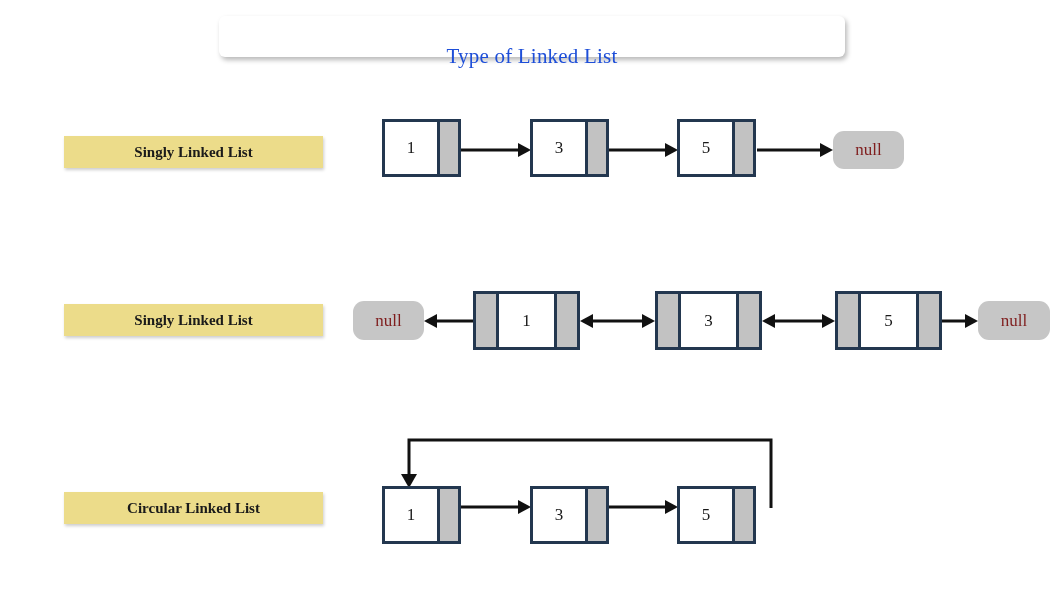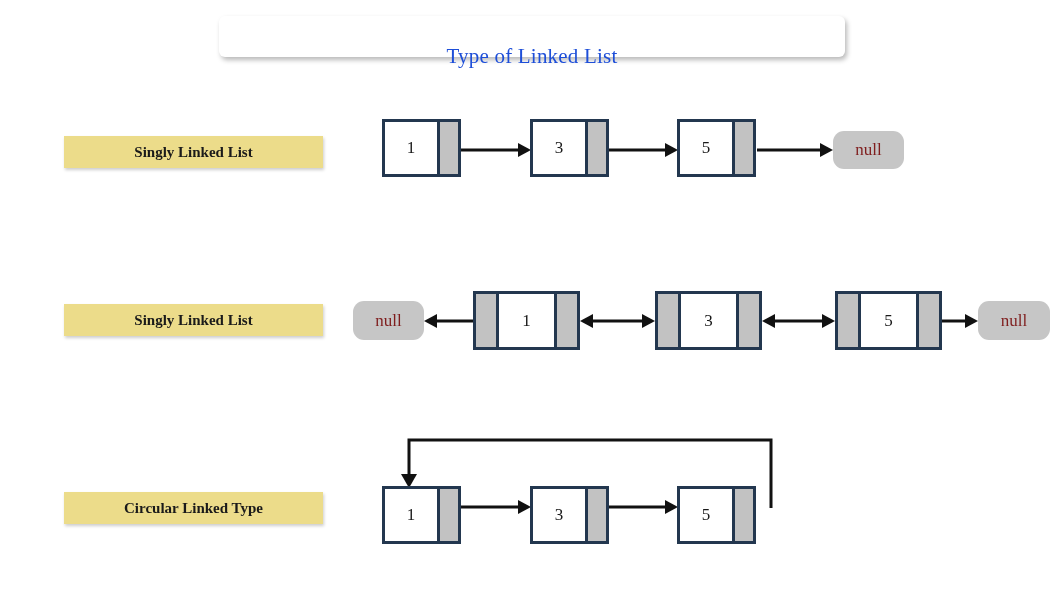--- a/index.html
+++ b/index.html
@@ -215,21 +215,21 @@
 <svg class="arrow-svg" style="left:942px; top:310px;" width="36" height="22">
   <line class="arrow-line" x1="0" y1="11" x2="23" y2="11"></line>
   <polygon points="23,4 36,11 23,18" fill="#111111"></polygon>
 </svg>
 
 <div class="null-box" style="left:978px; top:301px; width:72px; height:39px;">
   <span>null</span>
 </div>
 
 <div class="row-label" id="label-circular">
-  <span>Circular Linked Type</span>
+  <span>Circular Linked List</span>
 </div>
 
 <svg class="arrow-svg" style="left:380px; top:432px;" width="400" height="80">
   <path class="loop-line" d="M 391,76 L 391,8 L 29,8 L 29,42"></path>
   <polygon points="21,42 37,42 29,56" fill="#111111"></polygon>
 </svg>
 
 <div class="node node-single" style="left:382px; top:486px;">
   <div class="cell-data">1</div>
   <div class="cell-ptr right"></div>

